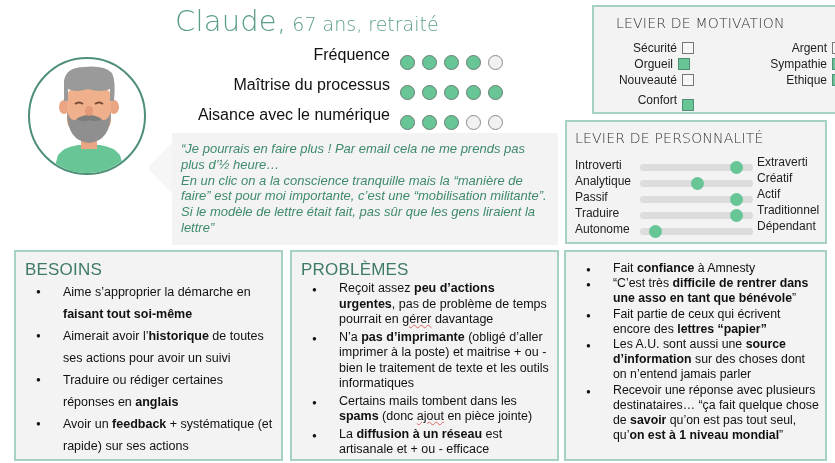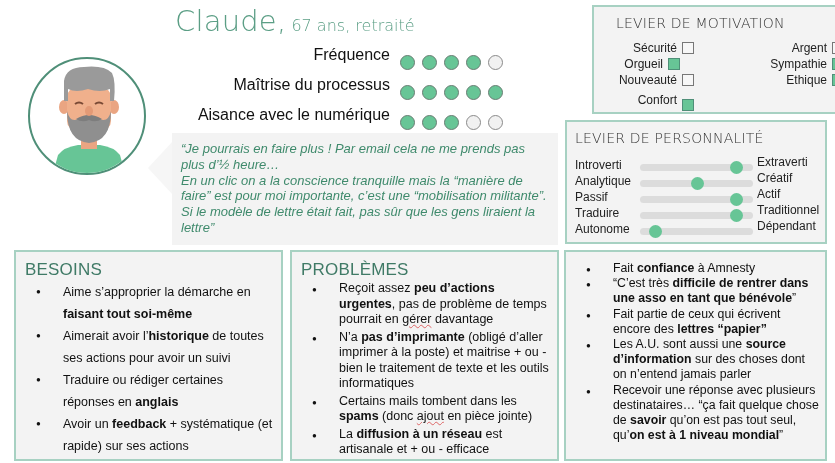--- a/index.html
+++ b/index.html
@@ -1,21 +1,21 @@
 <!DOCTYPE html>
 <html><head>
 <meta charset="utf-8">
 <style>
   * { box-sizing: border-box; margin: 0; padding: 0; }
   html, body { width: 835px; height: 463px; background: #ffffff; overflow: hidden; }
   body { position: relative; font-family: "Liberation Sans", sans-serif; color: #111; }
 
   .title { position: absolute; left: 175px; top: 4px; white-space: nowrap; color: #5b9e85; font-family: "DejaVu Sans", sans-serif; font-weight: 300; }
   .title .name { font-size: 29px; letter-spacing: 0.2px; }
-  .title .meta { font-size: 16px; }
+  .title .meta { font-size: 19px; }
 
   .avatar { position: absolute; left: 28px; top: 57px; width: 118px; height: 118px; border-radius: 50%; border: 2px solid #4f8f78; background: #fff; overflow: hidden; }
 
   .ratings { position: absolute; left: 180px; top: 40px; }
   .rating-row { position: absolute; height: 30px; display: flex; align-items: center; white-space: nowrap; }
   .rating-label { position: absolute; right: 0; font-size: 16px; color: #111; text-align: right; }
   .dots { position: absolute; left: 220px; display: flex; gap: 7px; }
   .dot { width: 15px; height: 15px; border-radius: 50%; border: 1px solid #6a7d74; }
   .dot.on { background: #67c596; }
   .dot.off { background: #f1f1f1; border-color: #8a8a8a; }
@@ -135,21 +135,21 @@
   <p>En un clic on a la conscience tranquille mais la “manière de faire” est pour moi importante, c’est une “mobilisation militante”. Si le modèle de lettre était fait, pas sûr que les gens liraient la lettre”</p>
 </div>
 
 <div class="box motiv">
   <div class="box-title">LEVIER DE MOTIVATION</div>
   <div id="motiv-left">
       <div class="mot-item" style="left: 0px; top: 34px; width: 100px; justify-content: flex-end;">
         <span class="lbl">Sécurité</span>
         <span class="chk off"></span>
       </div>
-      <div class="mot-item" style="left: 0px; top: 50px; width: 86px; justify-content: flex-end;">
+      <div class="mot-item" style="left: 0px; top: 50px; width: 96px; justify-content: flex-end;">
         <span class="lbl">Orgueil</span>
         <span class="chk on"></span>
       </div>
       <div class="mot-item" style="left: 0px; top: 66px; width: 100px; justify-content: flex-end;">
         <span class="lbl">Nouveauté</span>
         <span class="chk off"></span>
       </div>
       <div class="mot-item" style="left: 0px; top: 82px; width: 100px; justify-content: flex-end;">
         <span class="lbl">Confort</span>
         <span class="chk on" style="margin-top: 10px;"></span>

